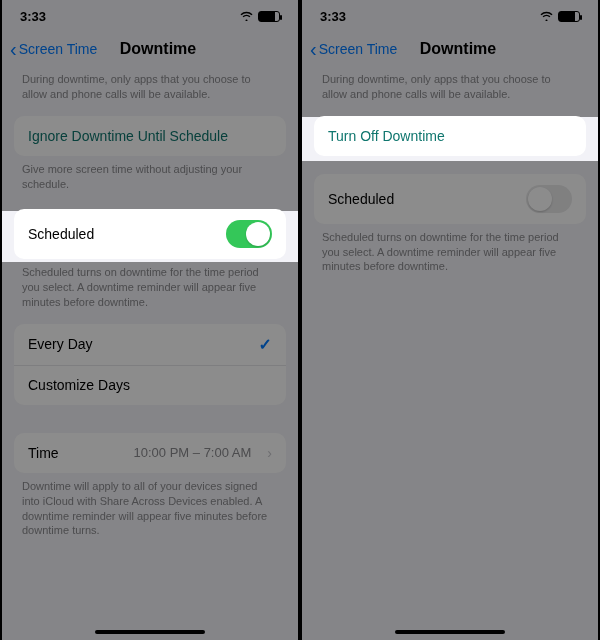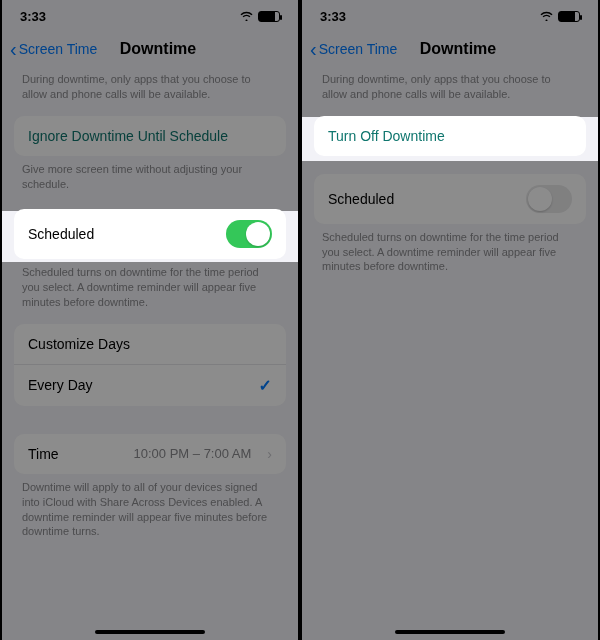--- a/index.html
+++ b/index.html
@@ -178,25 +178,25 @@
       <span class="label">Scheduled</span>
       <span class="toggle on">
           <span class="knob"></span>
         </span>
     </div>
   </div>
   <div class="footer">Scheduled turns on downtime for the time period you select. A downtime reminder will appear five minutes before downtime.</div>
 
   <div class="group">
     <div class="row">
-      <span class="label">Customize Days</span>
-    </div>
-    <div class="row">
       <span class="label">Every Day</span>
       <span class="check">✓</span>
+    </div>
+    <div class="row">
+      <span class="label">Customize Days</span>
     </div>
   </div>
 
   <div class="spacer"></div>
 
   <div class="group">
     <div class="row">
       <span class="label">Time</span>
       <span class="detail">
         <span>10:00 PM – 7:00 AM</span>

